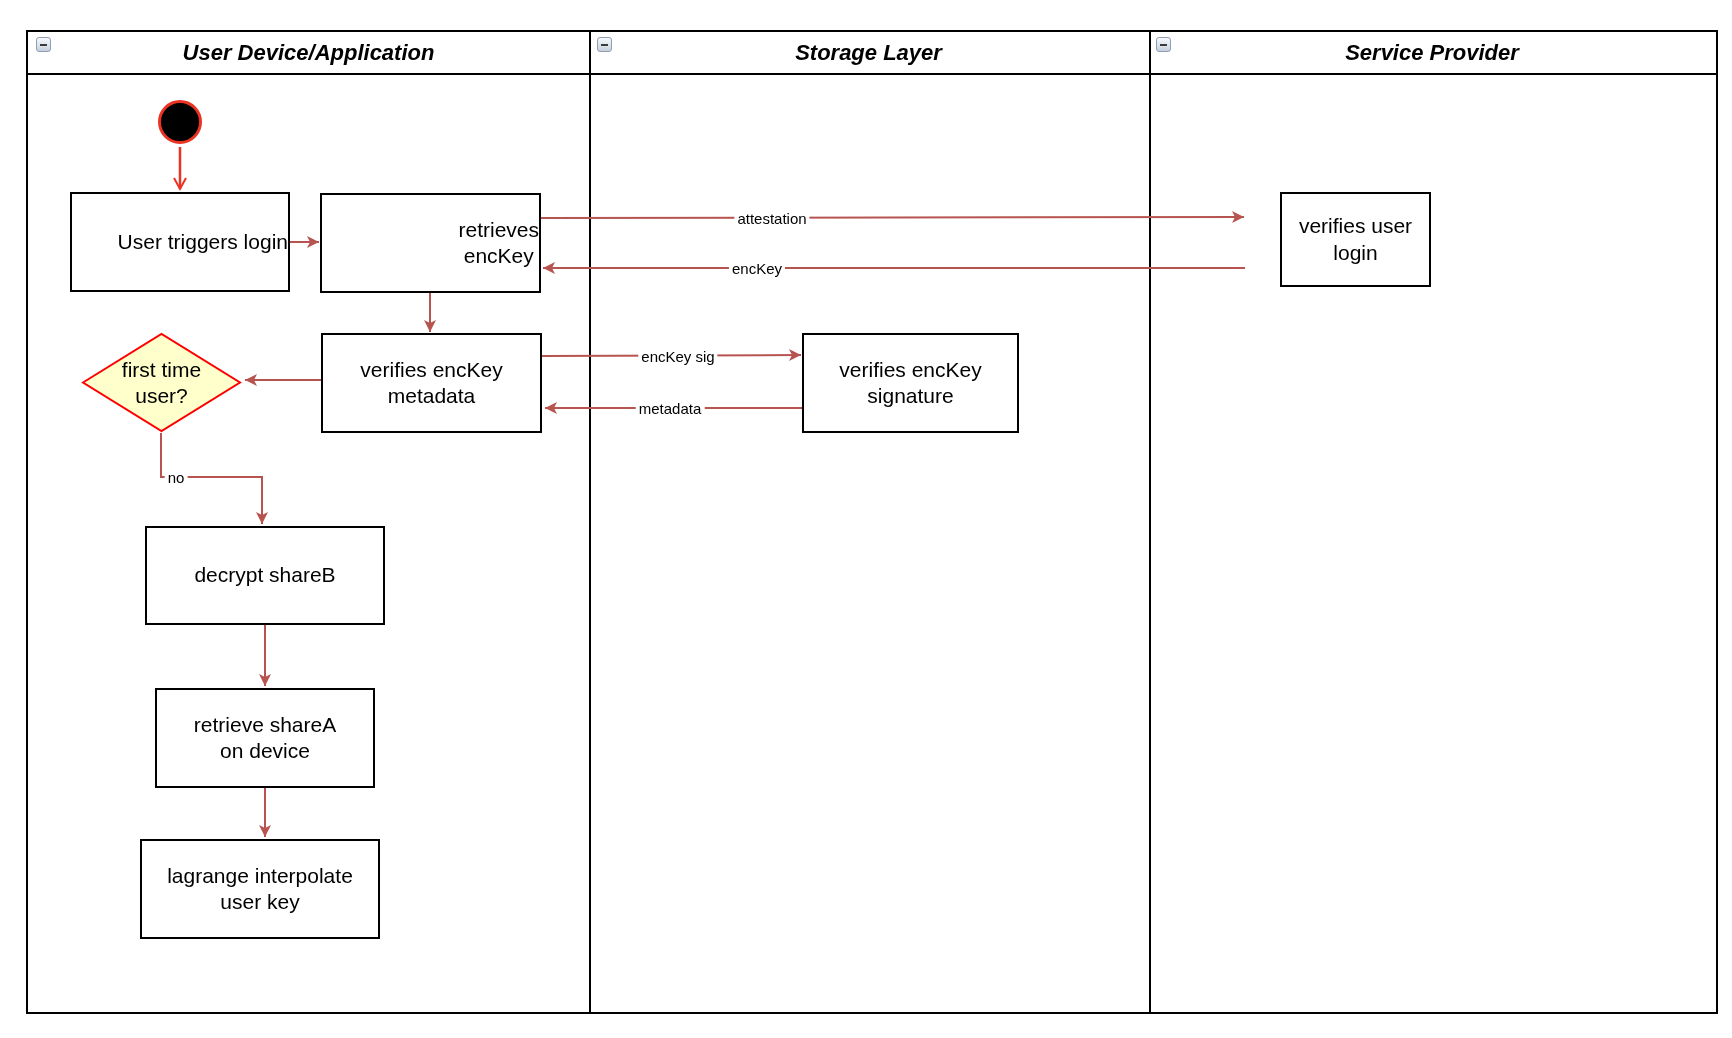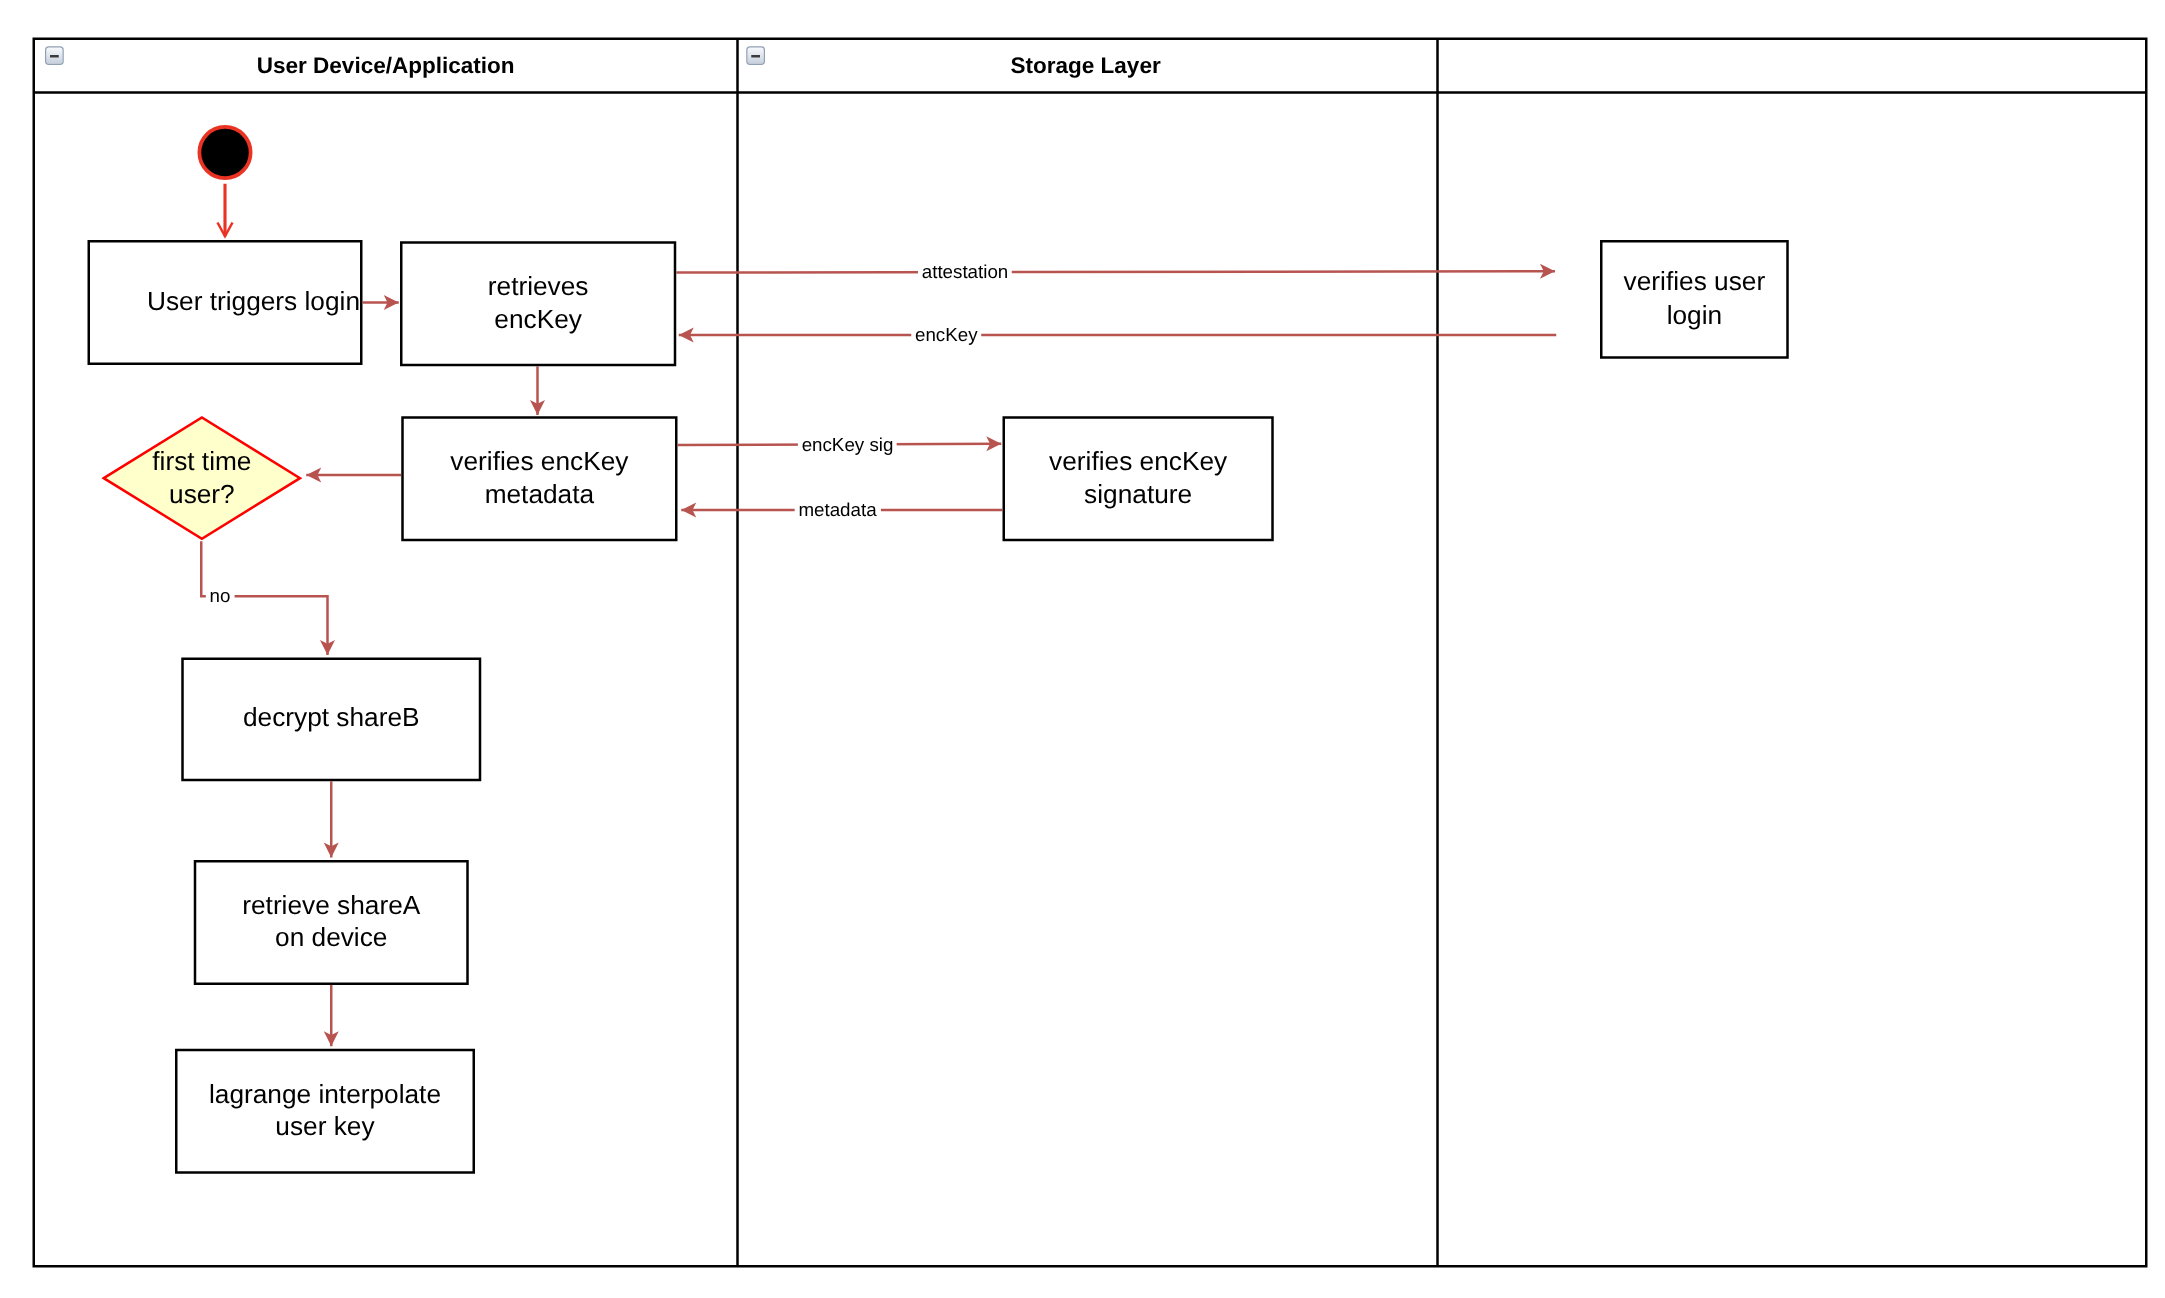--- a/index.html
+++ b/index.html
@@ -8,41 +8,41 @@
     font-family:"Liberation Sans", sans-serif; color:#000;
   }
   
   .pool {
     position:absolute; left:26px; top:30px; width:1692px; height:984px;
     border:2px solid #000; box-sizing:border-box; background:#fff;
   }
   .lane-headers { position:relative; height:41px; border-bottom:2px solid #000; display:flex; }
   .lane-header {
     position:relative; display:flex; align-items:center; justify-content:center;
-    font-weight:bold; font-size:18px; box-sizing:border-box;
+    font-weight:bold; font-size:22px; box-sizing:border-box;font-style:italic;
   }
   .lh-1 { width:561px; } .lh-2 { width:559px; } .lh-3 { flex:1; }
   .collapse-btn {
     position:absolute; left:8px; top:5px; width:15px; height:15px;
     border:1px solid #90a0b4; border-radius:3px;
     background:linear-gradient(#f7f9fb 0%, #dde4ec 55%, #c5cfdb 100%);
     display:flex; align-items:center; justify-content:center; box-sizing:border-box;
   }
   .collapse-btn .minus { width:7px; height:2px; background:#3c3c3c; }
   .vline { position:absolute; top:0; bottom:0; width:2px; background:#000; }
   .vl-1 { left:561px; } .vl-2 { left:1121px; }
 
   
   .node {
     position:absolute; box-sizing:border-box; border:2px solid #000; background:#fff;
     display:flex; align-items:center; justify-content:center; text-align:center;
     font-size:21px; line-height:1.25; white-space:pre-line; z-index:3;
   }
   .n-user-login   { left:70px;   top:192px; width:220px; height:100px;justify-content:flex-end; }
-  .n-retr-enckey  { left:320px;  top:193px; width:221px; height:100px; }
+  .n-retr-enckey  { left:320px;  top:193px; width:221px; height:100px;justify-content:flex-end; }
   .n-retr-meta    { left:321px;  top:333px; width:221px; height:100px; }
   .n-decrypt      { left:145px;  top:526px; width:240px; height:99px;  }
   .n-sharea       { left:155px;  top:688px; width:220px; height:100px; }
   .n-lagrange     { left:140px;  top:839px; width:240px; height:100px; }
   .n-verify-sig   { left:802px;  top:333px; width:217px; height:100px; }
   .n-verify-login { left:1245px; top:192px; width:151px; height:95px;margin-left:35px;  }
 
   .start-node {
     position:absolute; left:158px; top:100px; width:44px; height:44px;
     border-radius:50%; background:#000; border:3px solid #ea3323; box-sizing:border-box; z-index:3;
@@ -77,20 +77,26 @@
         <span class="collapse-btn">
             <span class="minus"></span>
           </span>
         <span>User Device/Application</span>
       </div>
       <div class="lane-header lh-2">
         <span class="collapse-btn">
             <span class="minus"></span>
           </span>
         <span>Storage Layer</span>
+      </div>
+      <div class="lane-header lh-3">
+        <span class="collapse-btn">
+            <span class="minus"></span>
+          </span>
+        <span>Service Provider</span>
       </div>
     </div>
     <div class="vline vl-1"></div>
     <div class="vline vl-2"></div>
   </div>
 
   <svg class="edges" width="1732" height="1038">
     <defs>
       <marker id="headSolid" markerUnits="userSpaceOnUse" markerWidth="16" markerHeight="14" refX="13" refY="7" orient="auto">
         <path d="M1,1 L13,7 L1,13 L4,7 Z" fill="#b85450"></path>

